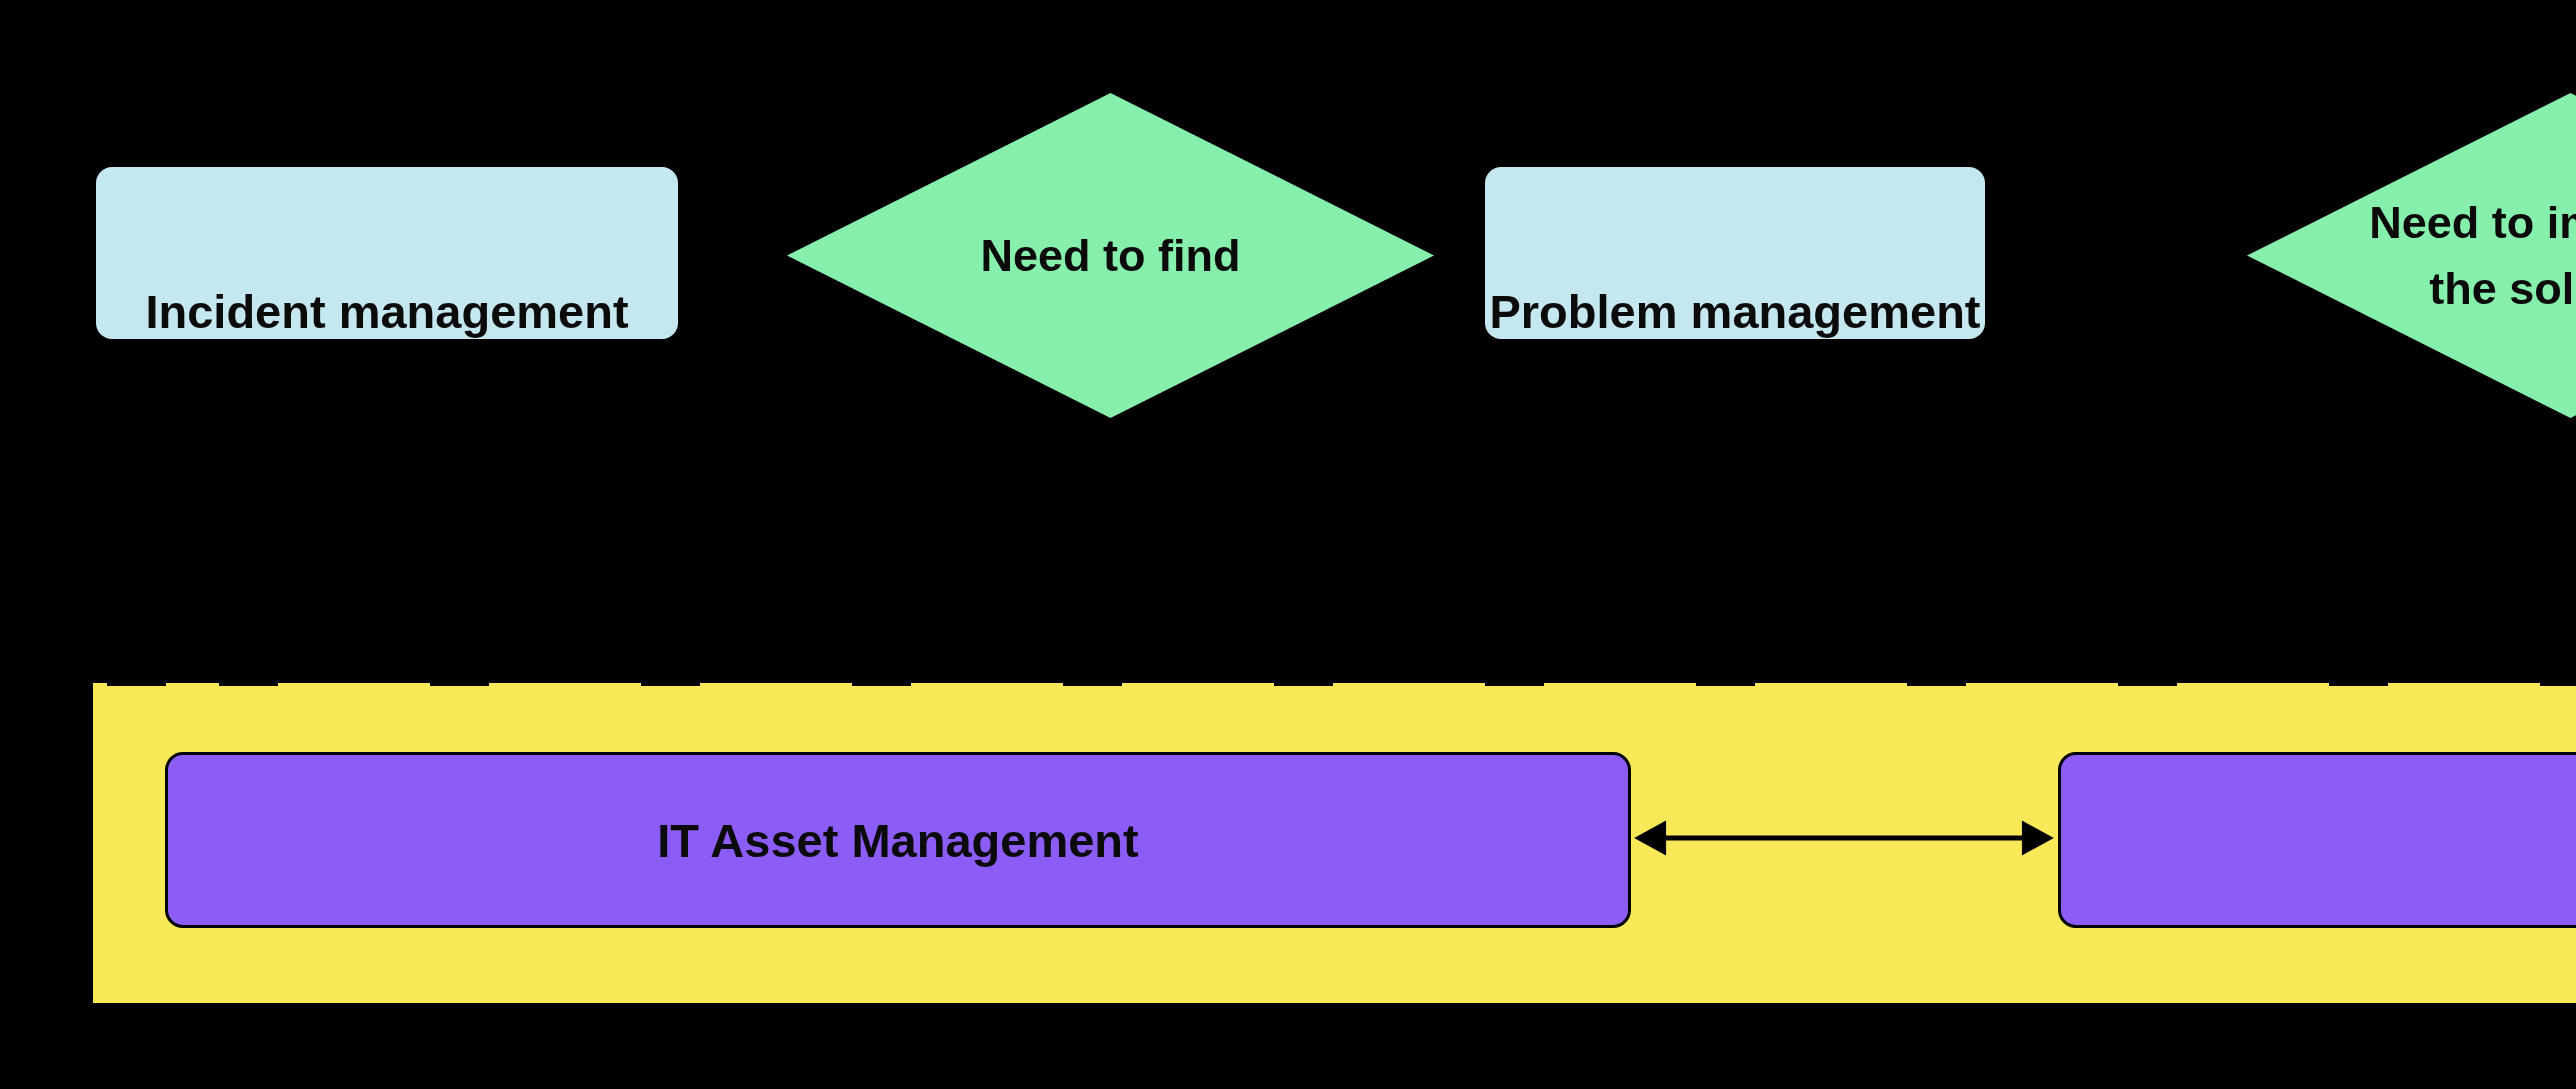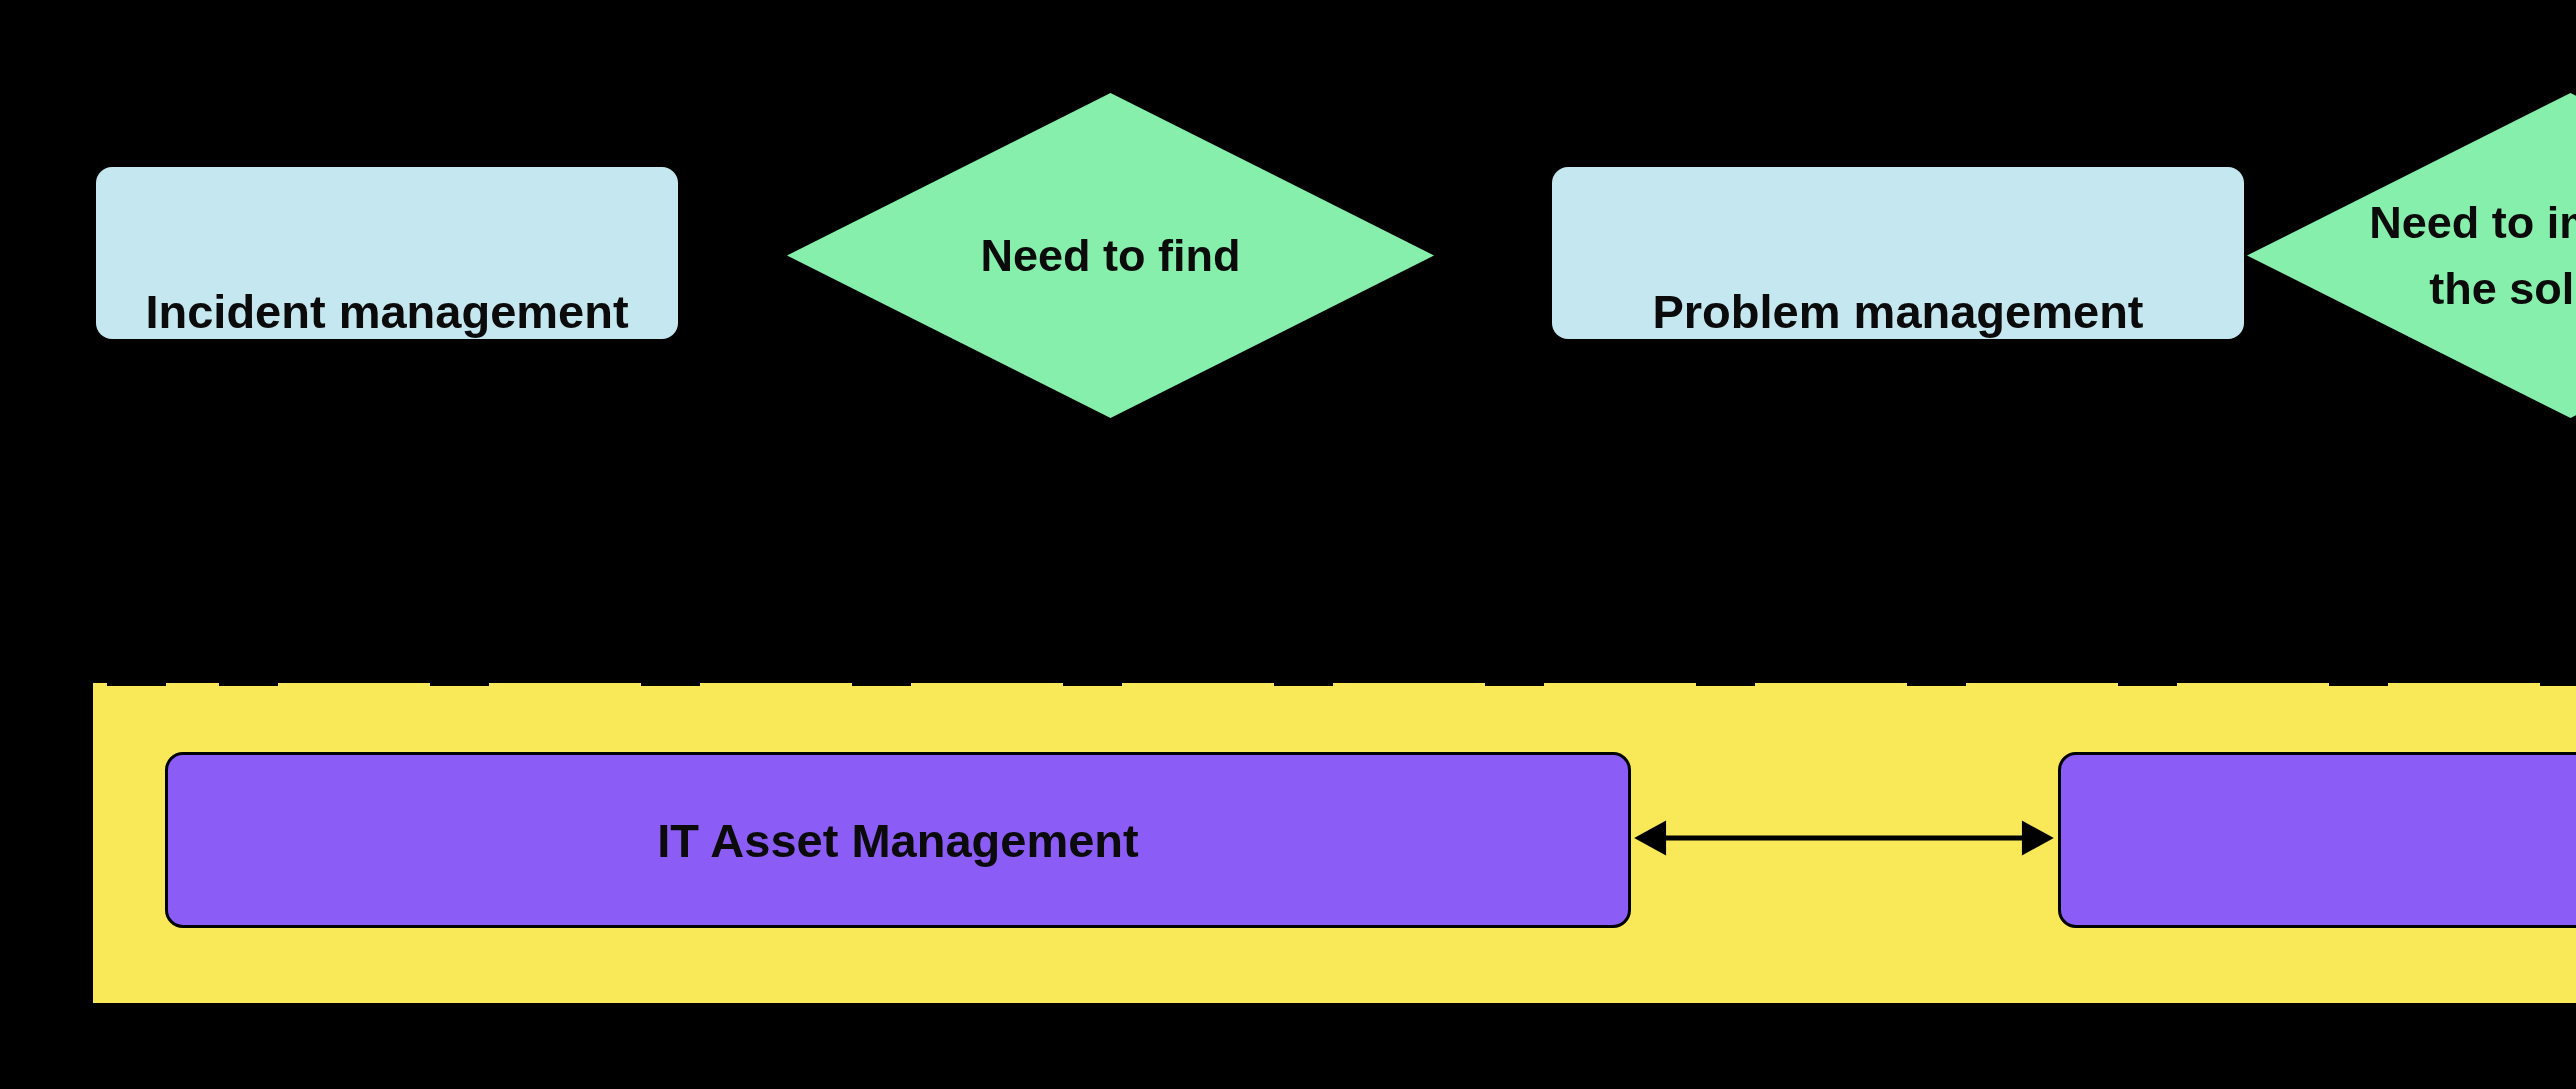--- a/index.html
+++ b/index.html
@@ -93,21 +93,21 @@
 <div id="stage">
 
   <div class="process-box" style="left:96px; width:582px;">
     <span>Incident management</span>
   </div>
 
   <div class="decision-diamond" style="left:787px;">
     <span>Need to find</span>
   </div>
 
-  <div class="process-box" style="left:1552px; width:692px;">
+  <div class="process-box" style="left:1485px; width:500px;">
     <span>Problem management</span>
   </div>
 
   <div class="decision-diamond" style="left:2247px;">
     <span>Need to implement</span>
     <span>the solution?</span>
   </div>
 
   <div id="foundation">
 

